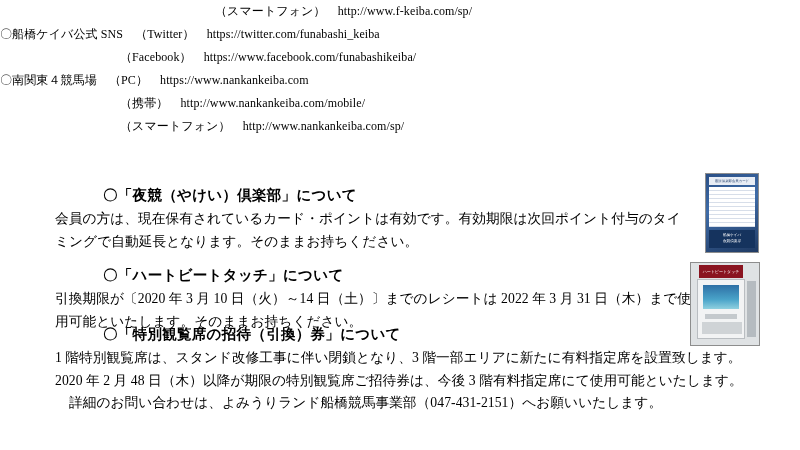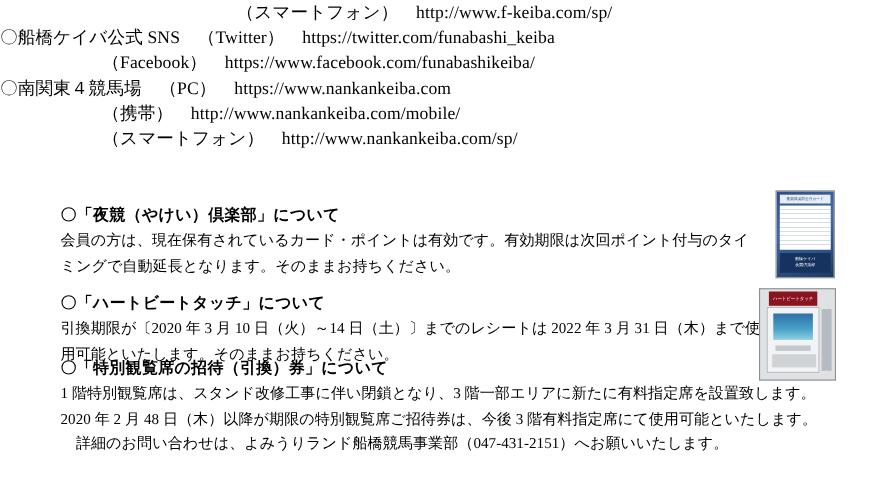--- a/index.html
+++ b/index.html
@@ -22,27 +22,27 @@
   
   .top-block {
     position: absolute;
     left: 0;
     top: 0;
     width: 800px;
   }
   .line {
     display: block;
     white-space: pre;
-    font-size: 16px;
+    font-size: 12px;
     line-height: 23px;
     letter-spacing: 0.1px;
   }
   .ind-1 { }
   .ind-2 { padding-left: 215px; }
-  .ind-3 { padding-left: 93px; }
+  .ind-3 { padding-left: 120px; }
   
   .section-heading {
     position: absolute;
     left: 55px;
     top: 160px;
     font-size: 15px;
     font-weight: bold;
     border-bottom: 1.5px solid #000;
     padding-bottom: 1px;
     white-space: pre;
@@ -53,20 +53,21 @@
     position: absolute;
     left: 55px;
     width: 640px;
   }
   .item-title {
     font-size: 14.5px;
     font-weight: bold;
     white-space: pre;
     letter-spacing: 0.3px;
     margin-bottom: 3px;
+    margin-left: 48px;
   }
   .item-body {
     font-size: 13.7px;
     line-height: 22.5px;
     letter-spacing: 0.05px;
     font-family: Liberation Serif, serif;
   }
   .item-body .bline {
     display: block;
     white-space: pre;

